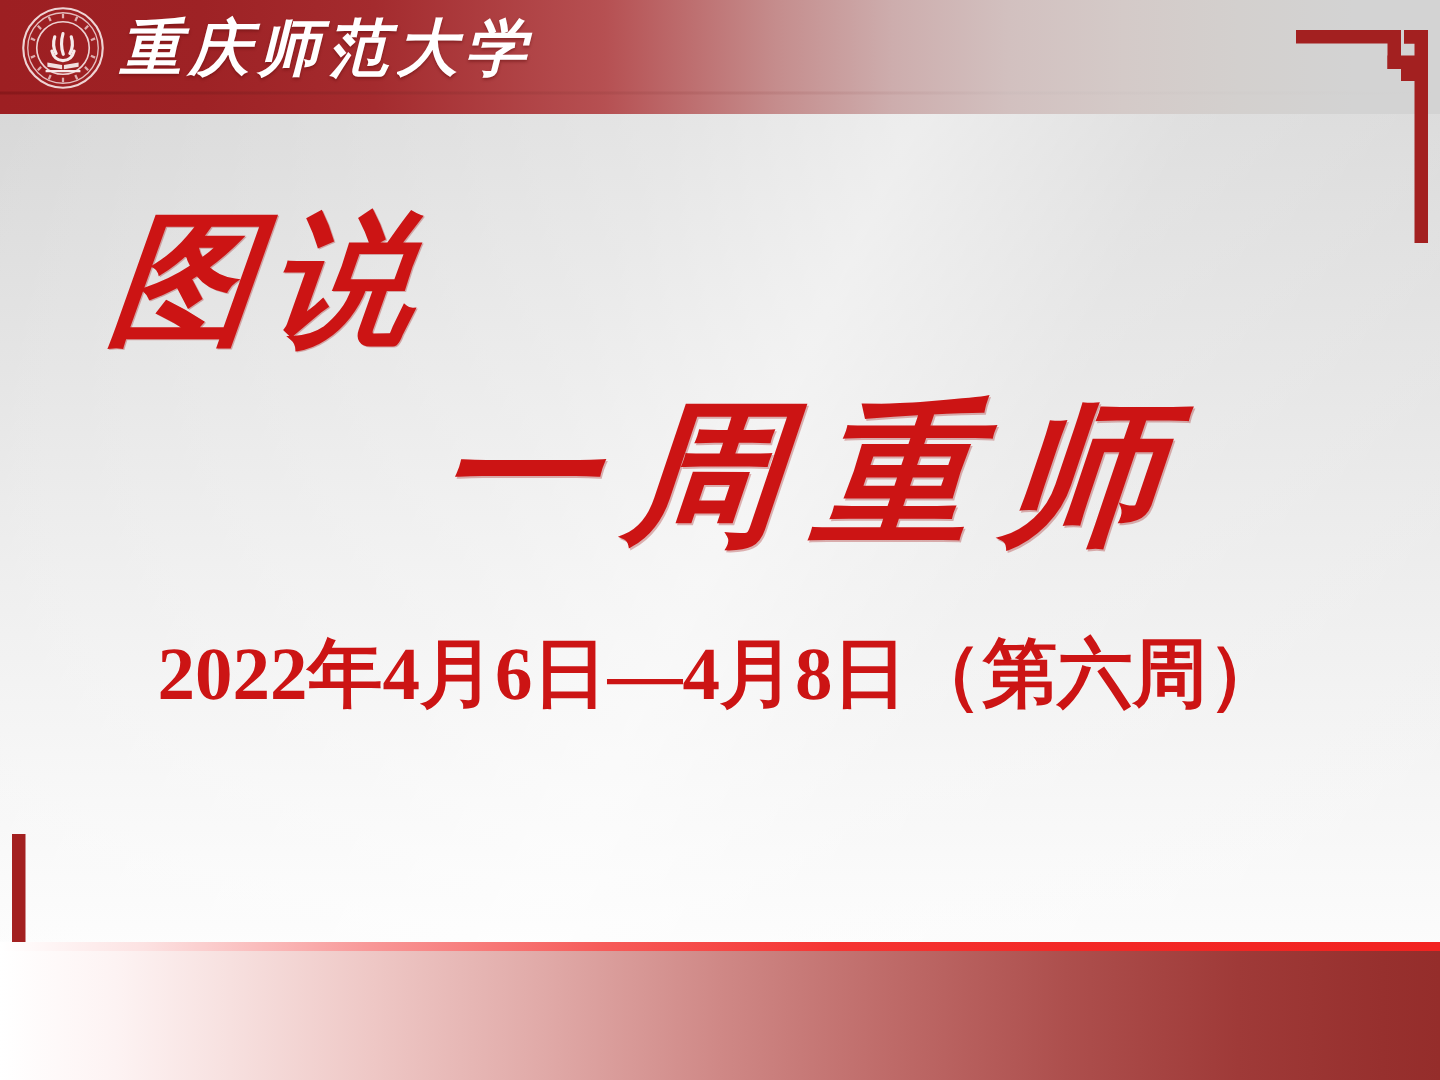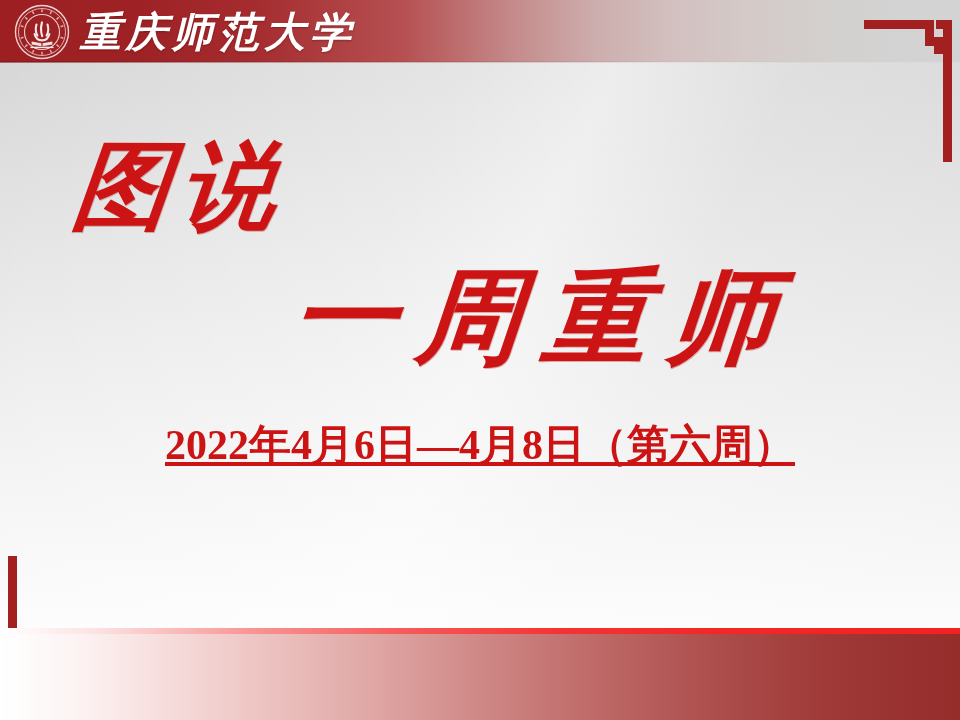--- a/index.html
+++ b/index.html
@@ -40,21 +40,21 @@
         rgba(255,255,255,0.00) 100%);
     pointer-events: none;
   }
 
   
   #top-banner {
     position: absolute;
     left: 0;
     top: 0;
     width: 960px;
-    height: 62px;
+    height: 76px;
     background:
       linear-gradient(to right,
         #9d1f22 0%,
         #9e2225 14%,
         #a42b2e 26%,
         #b65052 42%,
         #c58d8d 54%,
         #cdadad 62%,
         #d2c0bf 70%,
         #d4cac8 78%,
@@ -181,25 +181,24 @@
   }
 
   #subtitle-date {
     position: absolute;
     left: 0;
     top: 421px;
     width: 960px;
     text-align: center;
     color: #cc1414;
     font-family: "Liberation Serif", serif;
-    font-size: 42px;
+    font-size: 50px;
     font-weight: 700;
     line-height: 1.15;
     white-space: nowrap;
-    text-decoration: underline;
   }
 </style>
 </head>
 <body>
 
 <div id="slide">
 
   <div id="sheen"></div>
 
   <div id="top-banner">

